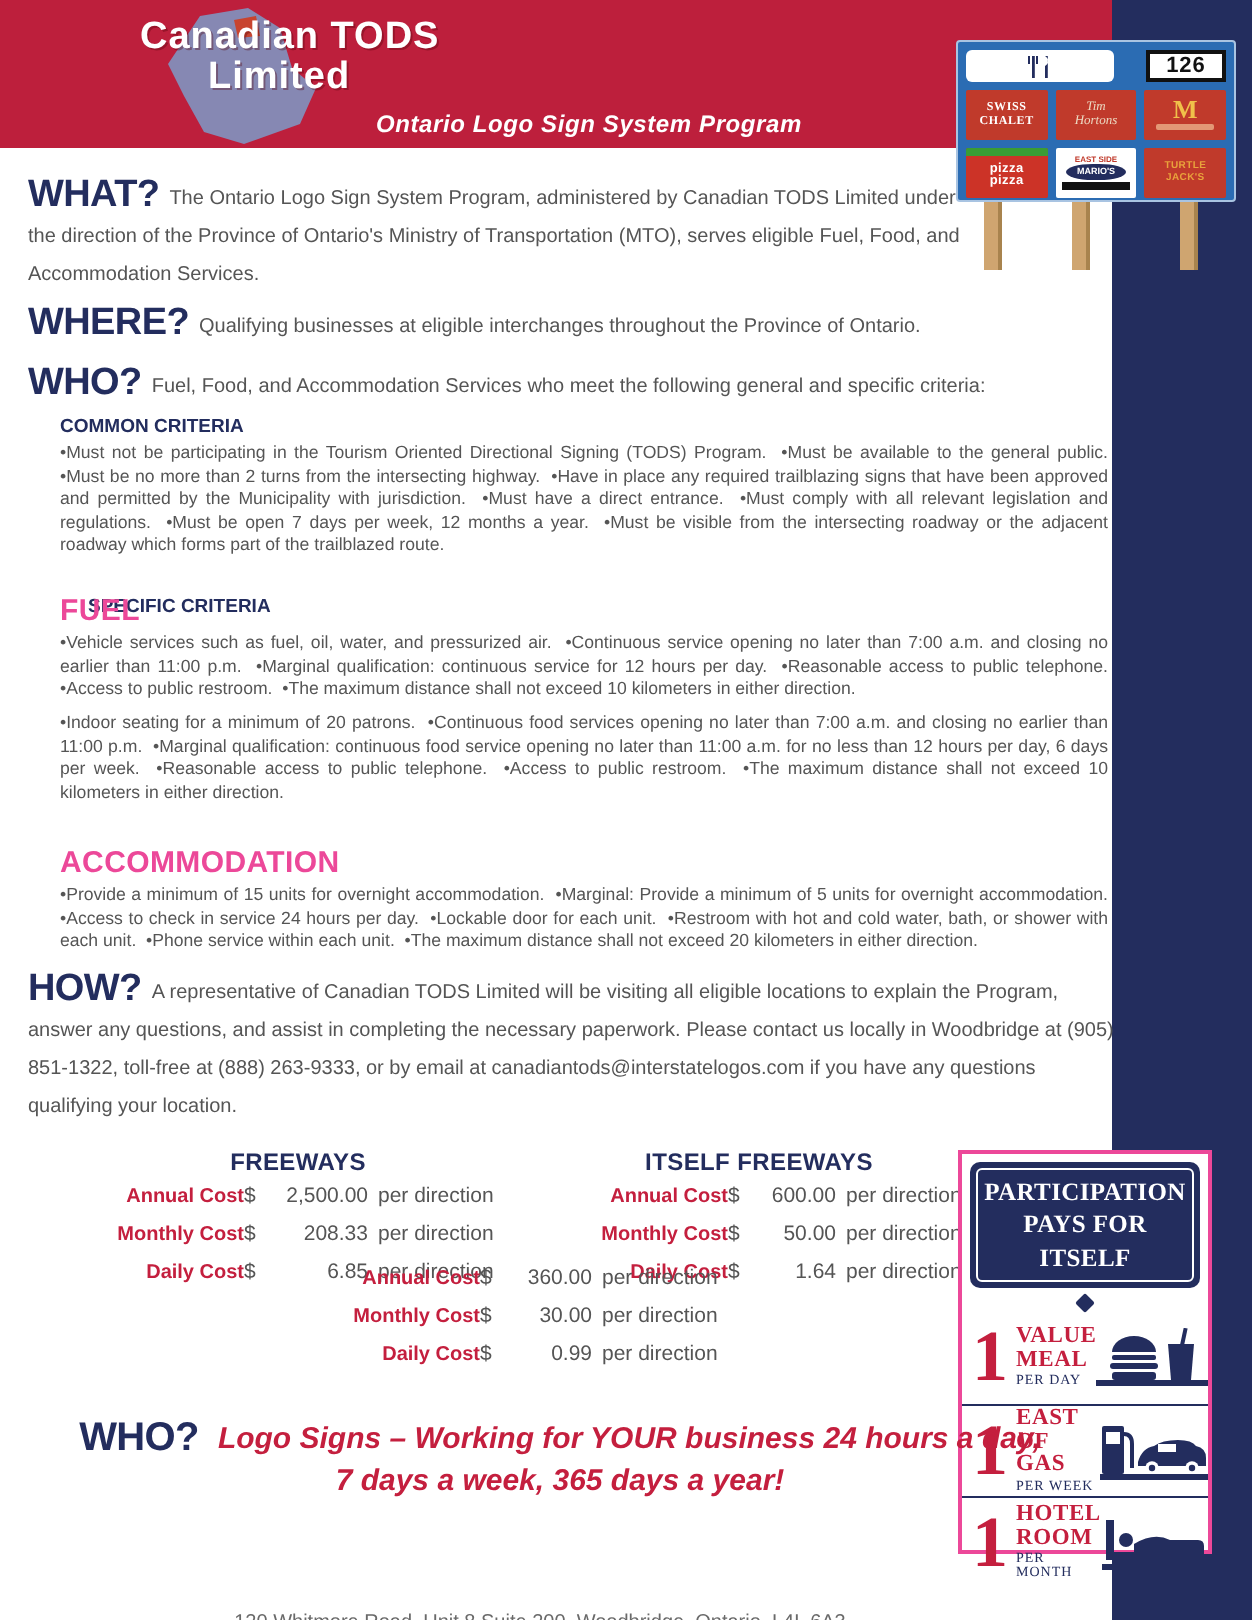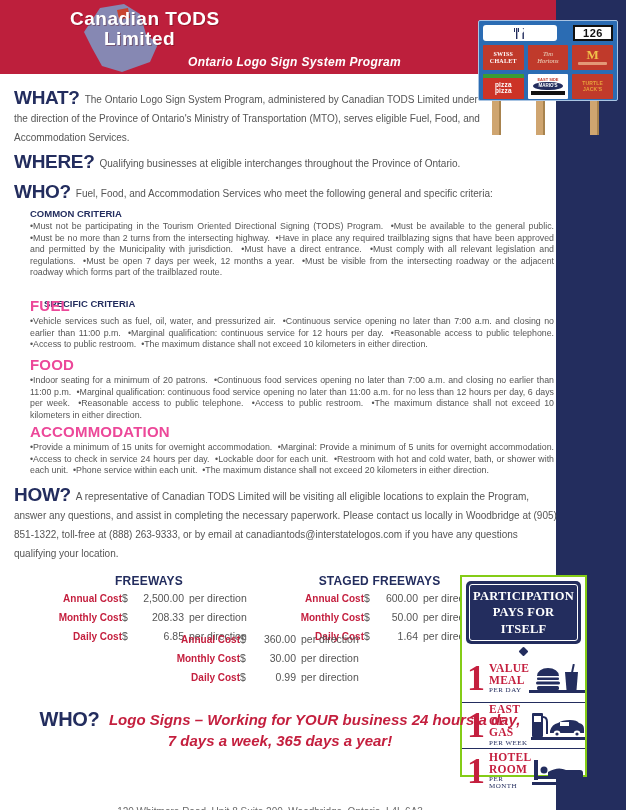--- a/index.html
+++ b/index.html
@@ -53,22 +53,22 @@
   
   .ptable{position:absolute;}
   .ptitle{color:#232d5e;font-weight:bold;font-size:12px;text-align:center;margin-bottom:4px;letter-spacing:.2px;}
   .prow{display:flex;align-items:baseline;height:19px;font-size:10.5px;}
   .plabel{color:#c41f3e;font-weight:bold;font-size:10px;width:92px;text-align:right;}
   .pcur{width:10px;color:#555;}
   .pamt{display:inline-block;text-align:right;color:#555;}
   .punit{margin-left:5px;color:#555;}
   .w52{width:52px;}.w44{width:44px;}.w46{width:46px;}
   
-  .pbox{position:absolute;left:460px;top:575px;width:127px;height:202px;background:#fff;
-        border:2px solid #84cc16;box-sizing:border-box;font-family:"Liberation Serif",serif;}
+  .pbox{position:absolute;left:479px;top:575px;width:127px;height:202px;background:#fff;
+        border:2px solid #ec4899;box-sizing:border-box;font-family:"Liberation Serif",serif;}
   .pheader{background:#232d5e;border-radius:5px;margin:4px;padding:3px;}
   .pheader-in{border:1px solid #fff;border-radius:3px;text-align:center;color:#fff;font-weight:bold;
               font-size:12.5px;line-height:1.3;padding:3px 0;letter-spacing:.2px;}
   .pdiamond{width:7px;height:7px;background:#232d5e;transform:rotate(45deg);margin:2px auto 1px auto;border-radius:1px;}
   .pitem{display:flex;align-items:center;height:46px;padding:0 0 0 5px;box-sizing:border-box;}
   .pitem + .pitem{border-top:1.5px solid #232d5e;}
   .pqty{color:#c41f3e;font-weight:bold;font-size:36px;line-height:.8;margin-right:4px;}
   .plines{line-height:1;}
   .pl{color:#c41f3e;font-weight:bold;font-size:11.5px;letter-spacing:.3px;}
   .psub{color:#232d5e;font-size:7px;letter-spacing:.5px;margin-top:1px;}
@@ -173,21 +173,20 @@
   <div class="sec" style="top:284px;left:44px;margin-top:14px;">
     <p class="crit-h">SPECIFIC CRITERIA</p>
   </div>
 
   <div class="sec" style="top:297px;left:30px;width:524px;">
     <p class="svc-h">FUEL</p>
     <p class="crit">•Vehicle services such as fuel, oil, water, and pressurized air.  •Continuous service opening no later than 7:00 a.m. and closing no earlier than 11:00 p.m.  •Marginal qualification: continuous service for 12 hours per day.  •Reasonable access to public telephone.  •Access to public restroom.  •The maximum distance shall not exceed 10 kilometers in either direction.</p>
   </div>
 
   <div class="sec" style="top:356px;left:30px;width:524px;">
-    <p class="svc-h">FOOD</p>
     <p class="crit">•Indoor seating for a minimum of 20 patrons.  •Continuous food services opening no later than 7:00 a.m. and closing no earlier than 11:00 p.m.  •Marginal qualification: continuous food service opening no later than 11:00 a.m. for no less than 12 hours per day, 6 days per week.  •Reasonable access to public telephone.  •Access to public restroom.  •The maximum distance shall not exceed 10 kilometers in either direction.</p>
   </div>
 
   <div class="sec" style="top:423px;left:30px;width:524px;">
     <p class="svc-h">ACCOMMODATION</p>
     <p class="crit">•Provide a minimum of 15 units for overnight accommodation.  •Marginal: Provide a minimum of 5 units for overnight accommodation.  •Access to check in service 24 hours per day.  •Lockable door for each unit.  •Restroom with hot and cold water, bath, or shower with each unit.  •Phone service within each unit.  •The maximum distance shall not exceed 20 kilometers in either direction.</p>
   </div>
 
   <div class="sec" style="top:485px;width:543px;">
     <p class="lead" style="margin:0;">
@@ -211,21 +210,21 @@
     </div>
     <div class="prow">
       <span class="plabel">Daily Cost</span>
       <span class="pcur">$</span>
       <span class="pamt w52">6.85</span>
       <span class="punit">per direction</span>
     </div>
   </div>
 
   <div class="ptable" style="left:272px;top:574px;width:215px;">
-    <div class="ptitle">STAGED FREEWAYS</div>
+    <div class="ptitle">ITSELF FREEWAYS</div>
     <div class="prow">
       <span class="plabel">Annual Cost</span>
       <span class="pcur">$</span>
       <span class="pamt w44">600.00</span>
       <span class="punit">per direction</span>
     </div>
     <div class="prow">
       <span class="plabel">Monthly Cost</span>
       <span class="pcur">$</span>
       <span class="pamt w44">50.00</span>

